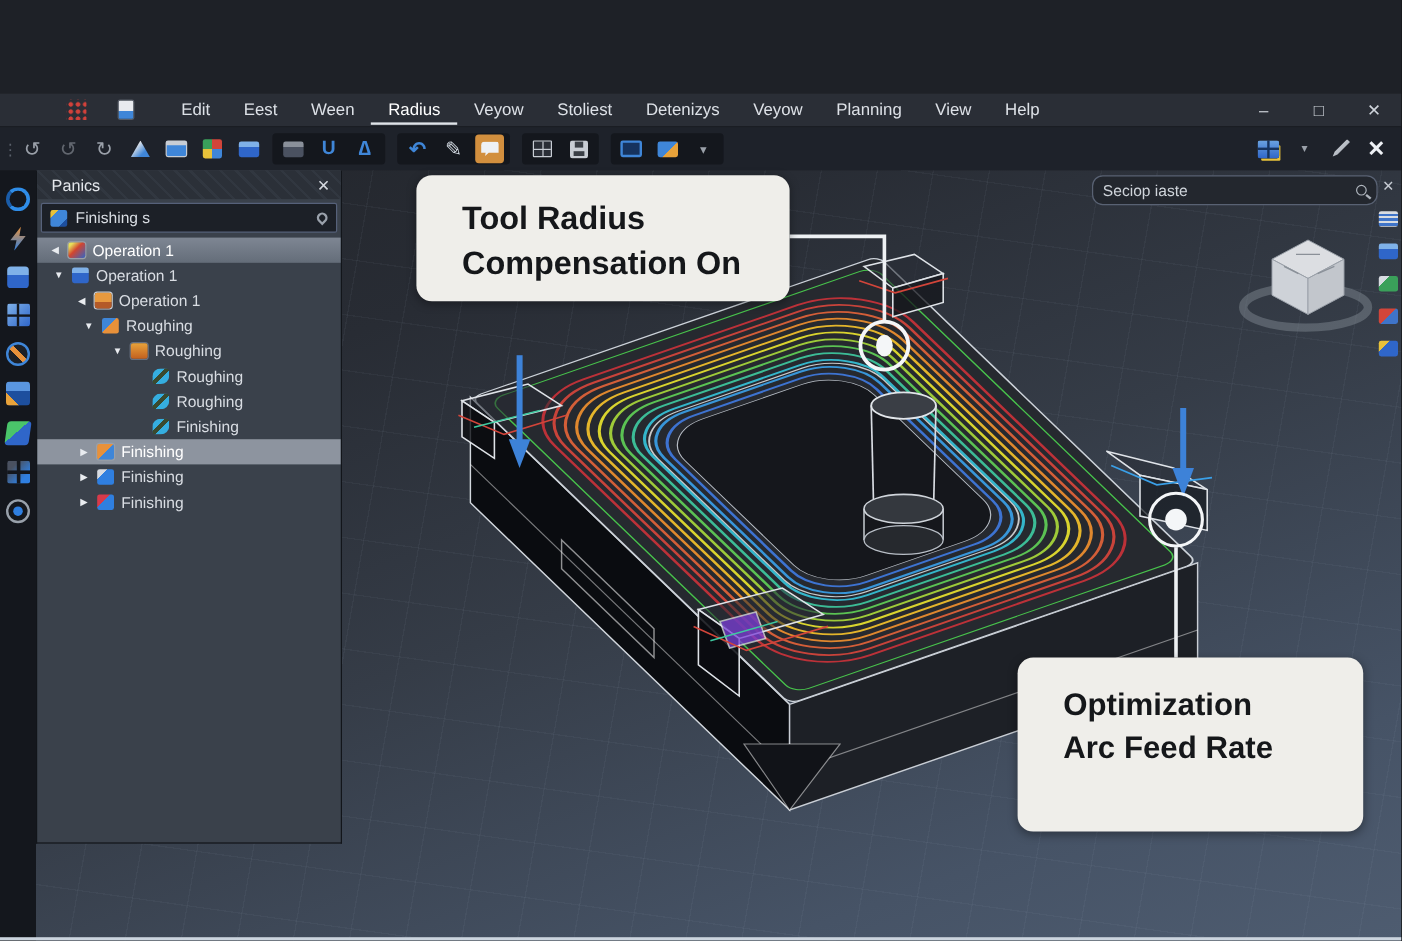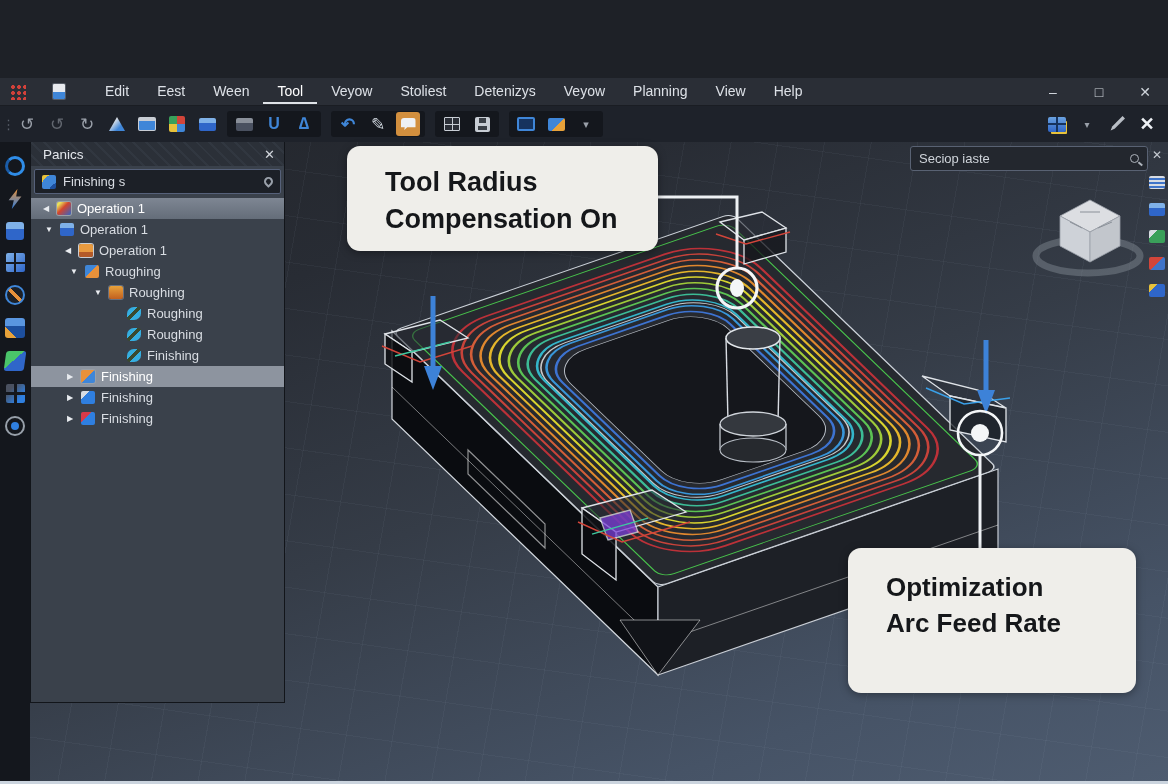--- a/index.html
+++ b/index.html
@@ -6,21 +6,21 @@
   html,body{background:#111;}
   body{font-family:"Liberation Sans",sans-serif;}
   #app{position:relative;width:1168px;height:784px;overflow:hidden;background:#1f2228;}
   .abs{position:absolute;}
 
   
   .titlebar{left:0;top:0;width:1168px;height:78px;background:#1e2127;}
 
   
   .menubar{left:0;top:78px;width:1168px;height:28px;background:#2a2e36;border-bottom:1px solid #1a1d23;
-           display:flex;align-items:center;color:#dde1e7;font-size:14px;}
+           display:flex;align-items:center;color:#dde1e7;font-size:14px;padding-left:46px;}
   .appgrid{width:17px;height:17px;margin-left:9px;
      background-image:radial-gradient(circle,#d2413a 1.7px,transparent 2.2px);
      background-size:6px 6px;background-position:1px 1px;}
   .docicon{width:12px;height:15px;margin-left:27px;border-radius:1px;
      background:linear-gradient(180deg,#e8eaee 55%,#3f86d8 55%);box-shadow:0 0 0 1px #565c66;}
   .menu-items{display:flex;margin-left:26px;gap:0;}
   .menu-item{padding:4px 14px 3px;cursor:default;white-space:nowrap;}
   .menu-item.active{border-bottom:2px solid #dfe3e8;color:#fff;}
   .wincontrols{margin-left:auto;display:flex;align-items:center;gap:0;color:#cfd4db;}
   .winbtn{width:46px;text-align:center;font-size:14px;padding:4px 0;}
@@ -114,21 +114,21 @@
        repeating-linear-gradient(8deg,rgba(170,185,205,.05) 0 1px,transparent 1px 46px),
        linear-gradient(160deg,#23262c 0%,#282c34 22%,#353c47 50%,#465366 82%,#4e5c70 100%);}
   .bottomline{left:0;bottom:0;width:1168px;height:3px;background:#cbd4de;}
 
   
   .callout{background:#efeeea;border-radius:13px;color:#15171a;font-weight:600;
      padding:18px 22px;line-height:1.38;box-shadow:0 2px 8px rgba(0,0,0,.35);}
   .callout div{white-space:nowrap;margin-left:16px;}
 
   
-  .searchbox{left:910px;top:146px;width:238px;height:25px;background:#23272e;border:1px solid #596273;border-radius:3px;
+  .searchbox{left:910px;top:146px;width:238px;height:25px;background:#23272e;border:1px solid #596273;border-radius:9px;
      display:flex;align-items:center;padding:0 8px;color:#cfd4da;font-size:13px;text-align:center;}
   .mag{margin-left:auto;width:9px;height:9px;border:1.5px solid #aeb4bc;border-radius:50%;position:relative;}
   .mag::after{content:"";position:absolute;width:5px;height:1.5px;background:#aeb4bc;transform:rotate(40deg);left:7px;top:8px;}
 
   
   .rightstrip{right:0;top:148px;width:22px;display:flex;flex-direction:column;align-items:center;gap:14px;color:#c6cbd2;}
   .rs{width:16px;height:13px;border-radius:2px;}
   .rs-list{background:repeating-linear-gradient(180deg,#d8dce2 0 2px,#3f74c9 2px 4px);}
   .rs-win{background:linear-gradient(180deg,#7fb1e8 35%,#2f66c9 35%);}
   .rs-doc{background:linear-gradient(135deg,#d8dce2 30%,#3aa05a 30%);}
@@ -142,21 +142,21 @@
 
   <div class="abs titlebar"></div>
 
   <div class="abs menubar">
     <div class="appgrid"></div>
     <div class="docicon"></div>
     <div class="menu-items">
       <span class="menu-item">Edit</span>
       <span class="menu-item">Eest</span>
       <span class="menu-item">Ween</span>
-      <span class="menu-item active">Tool</span>
+      <span class="menu-item active">Radius</span>
       <span class="menu-item">Veyow</span>
       <span class="menu-item">Stoliest</span>
       <span class="menu-item">Detenizys</span>
       <span class="menu-item">Veyow</span>
       <span class="menu-item">Planning</span>
       <span class="menu-item">View</span>
       <span class="menu-item">Help</span>
     </div>
     <div class="wincontrols">
       <span class="winbtn">–</span>

